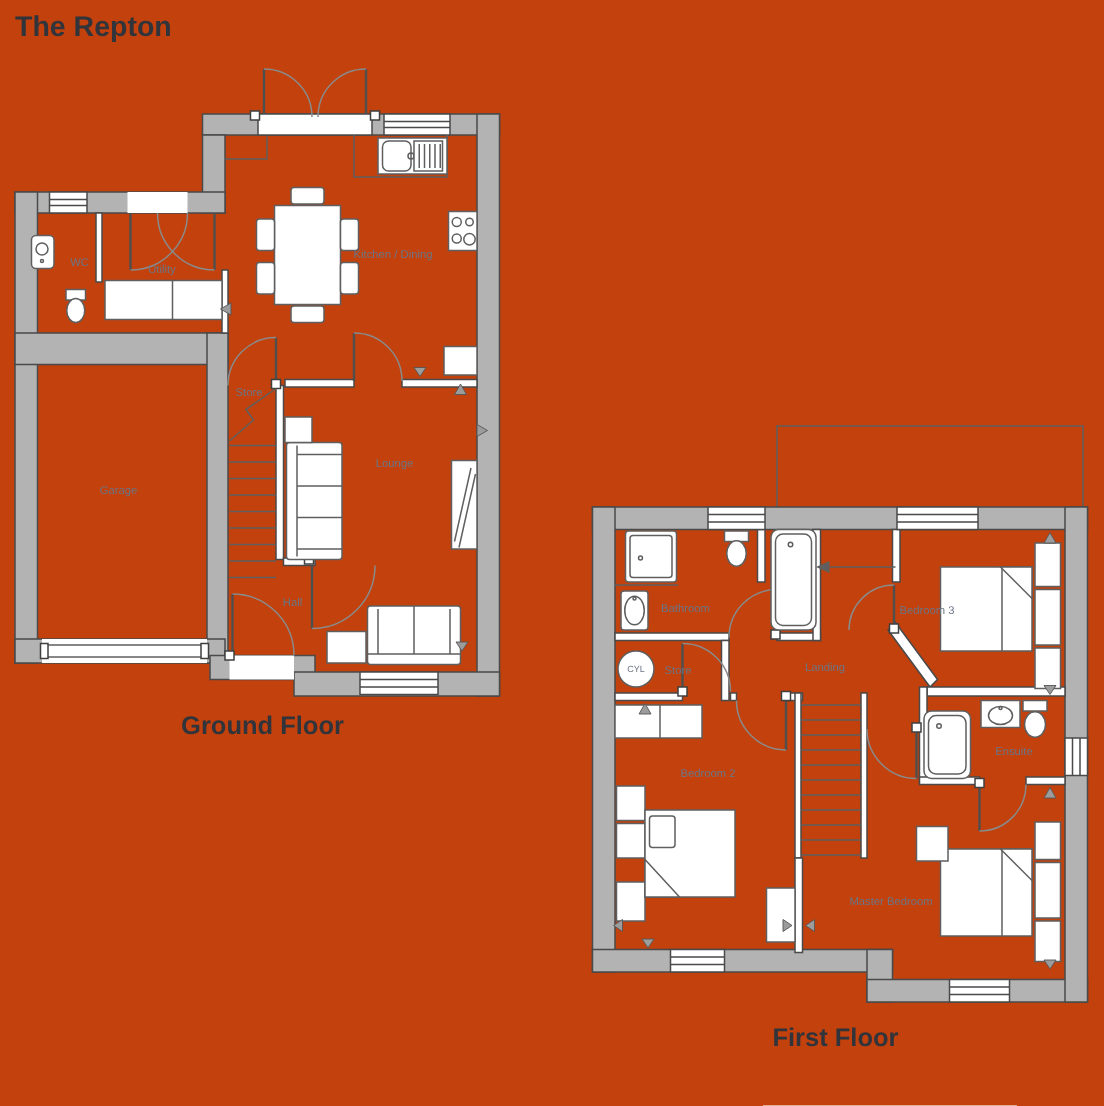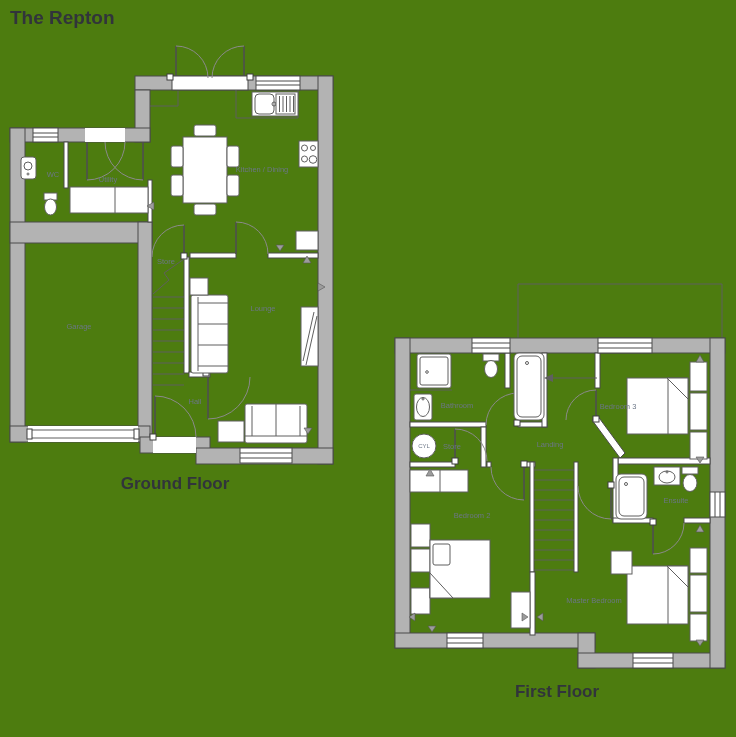--- a/index.html
+++ b/index.html
@@ -1,16 +1,16 @@
 <!DOCTYPE html>
 <html><head>
 <meta charset="utf-8">
 <style>
   html,body{margin:0;padding:0;background:#fff;}
-  .canvas{position:relative;width:736px;height:737px;background:#4d7c0f;overflow:hidden;
+  .canvas{position:relative;width:736px;height:737px;background:#c2410c;overflow:hidden;
           font-family:"Liberation Sans",sans-serif;}
   svg{display:block;}
   .wall{fill:#b3b3b3;stroke:#4a4a4a;stroke-width:1;}
   .twall{fill:#ffffff;stroke:#4a4a4a;stroke-width:1;}
   .open{fill:#ffffff;stroke:none;}
   .win{fill:#ffffff;stroke:#4a4a4a;stroke-width:1;}
   .wline{stroke:#4a4a4a;stroke-width:1;fill:none;}
   .f{fill:#ffffff;stroke:#5f5f5f;stroke-width:1;}
   .fl{stroke:#5f5f5f;stroke-width:1;fill:none;}
   .arc{stroke:#8a8a8a;stroke-width:1;fill:none;}

